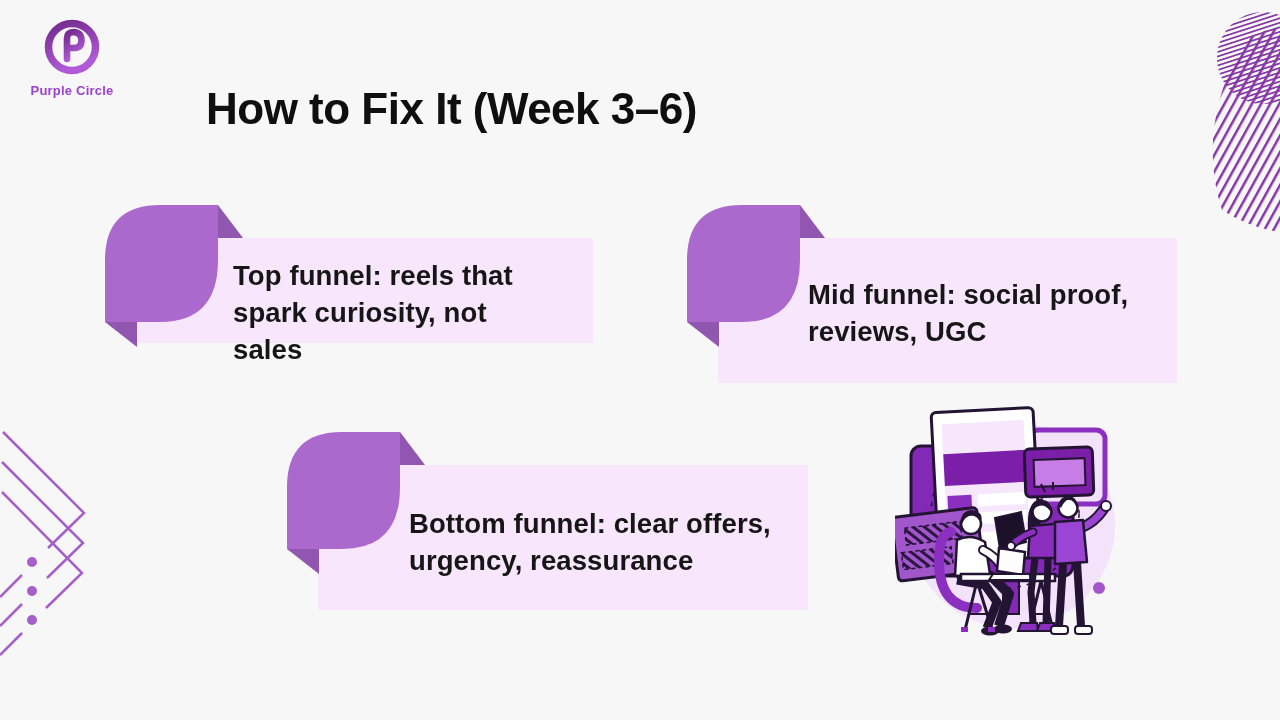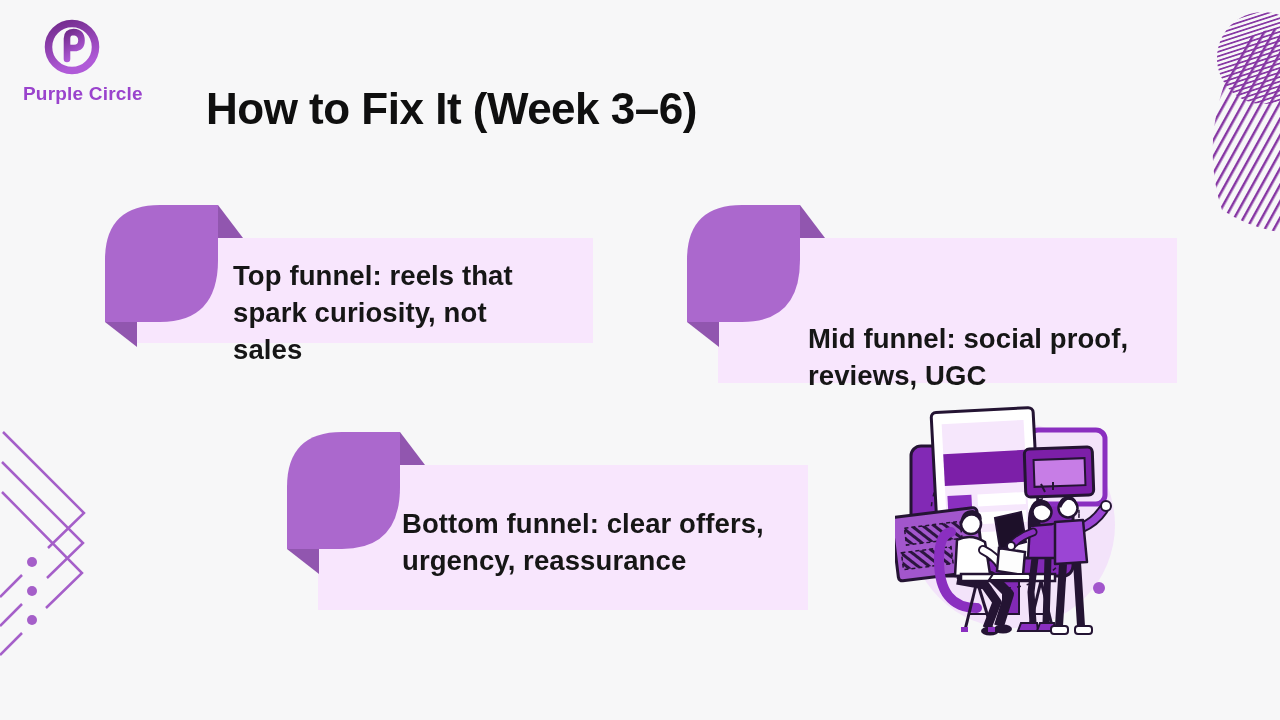--- a/index.html
+++ b/index.html
@@ -4,41 +4,41 @@
 <style>
   html,body{margin:0;padding:0;background:#e9e9e9;}
   .stage{
     position:relative;width:1280px;height:720px;overflow:hidden;
     background:#f7f7f8;font-family:"Liberation Sans",sans-serif;
   }
   
   .logo-wrap{position:absolute;left:23px;top:17px;width:98px;}
   .logo-mark{display:block;margin:0 auto;}
   .brand-name{
-    margin-top:6px;text-align:center;font-size:19px;font-weight:bold;
+    margin-top:6px;text-align:center;font-size:13px;font-weight:bold;
     color:#9a43cd;letter-spacing:.2px;white-space:nowrap;
   }
   
   .slide-title{
     position:absolute;left:206px;top:84px;margin:0;
     font-size:44px;font-weight:bold;color:#0f0f0f;letter-spacing:-.5px;text-align:right;
   }
   
   .card{position:absolute;background:#f8e6fd;}
   .card1{left:136px;top:238px;width:457px;height:105px;}
   .card2{left:718px;top:238px;width:459px;height:145px;}
   .card3{left:318px;top:465px;width:490px;height:145px;}
   .leaf{position:absolute;left:-31px;top:-33px;}
   .card-text{
     position:absolute;font-weight:bold;font-size:27.5px;line-height:37px;
     color:#161616;white-space:pre-line;letter-spacing:.1px;
   }
   .card1 .card-text{left:97px;top:19px;}
-  .card2 .card-text{left:90px;top:38px;margin-top:44px;}
-  .card3 .card-text{left:84px;top:40px;}
+  .card2 .card-text{left:90px;top:38px;}
+  .card3 .card-text{left:91px;top:40px;}
   
   .decor-tr{position:absolute;right:0;top:0;}
   .decor-bl{position:absolute;left:0;top:425px;}
   .illus{position:absolute;left:895px;top:402px;}
 </style>
 </head>
 <body>
 
 <div class="stage">
 

